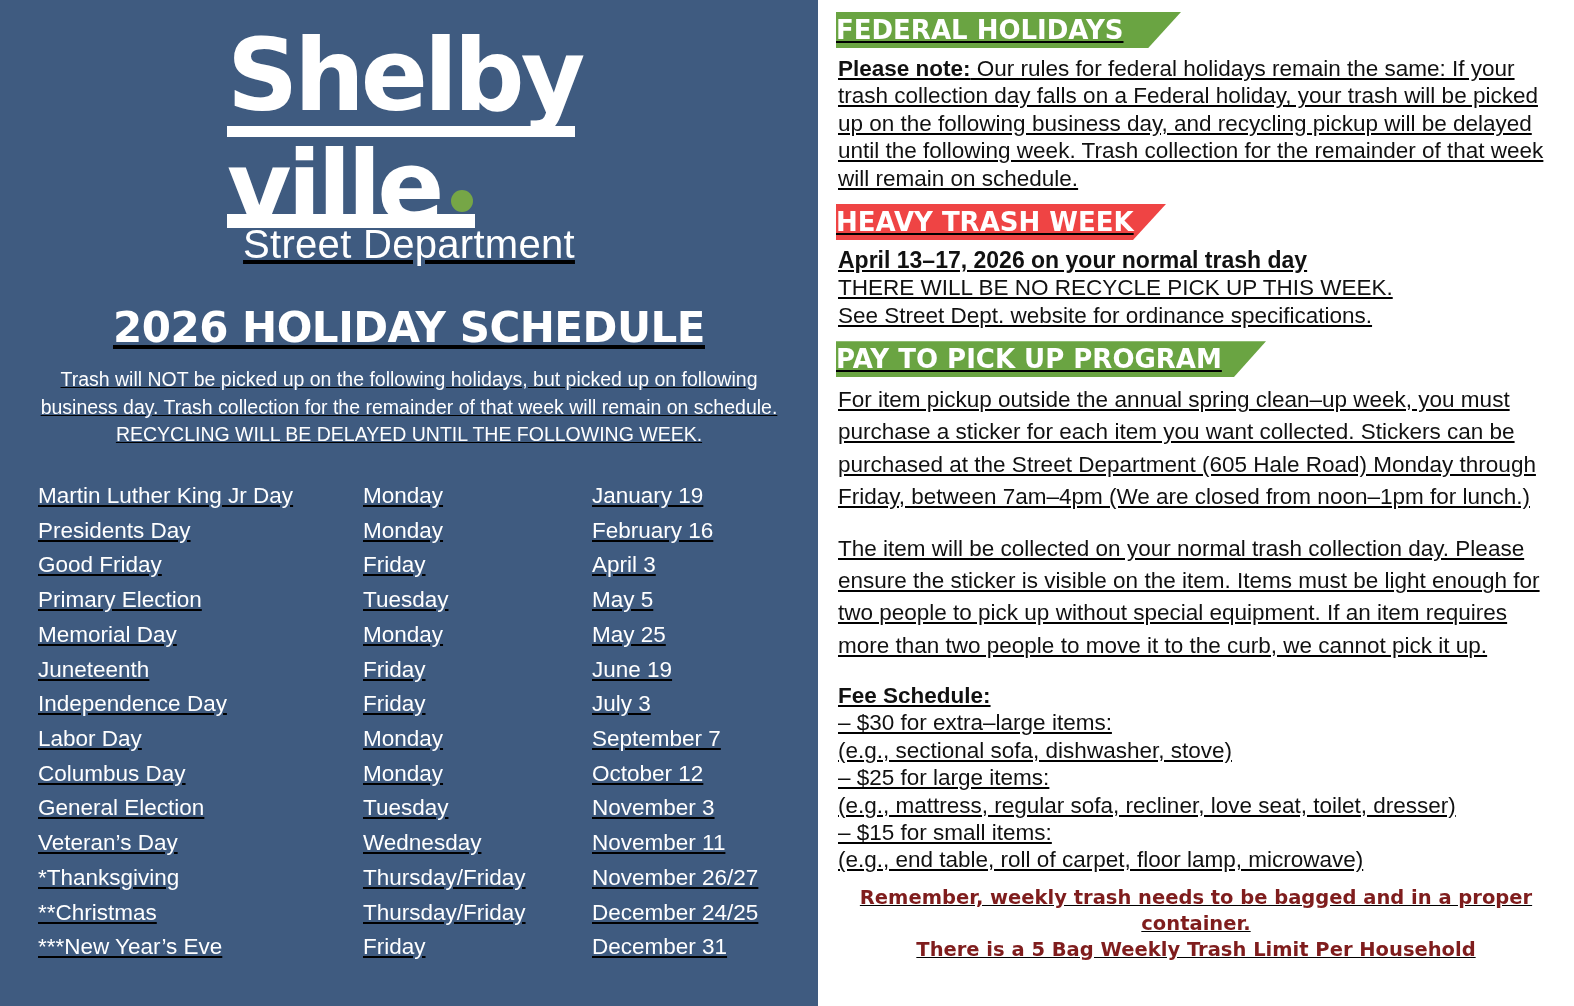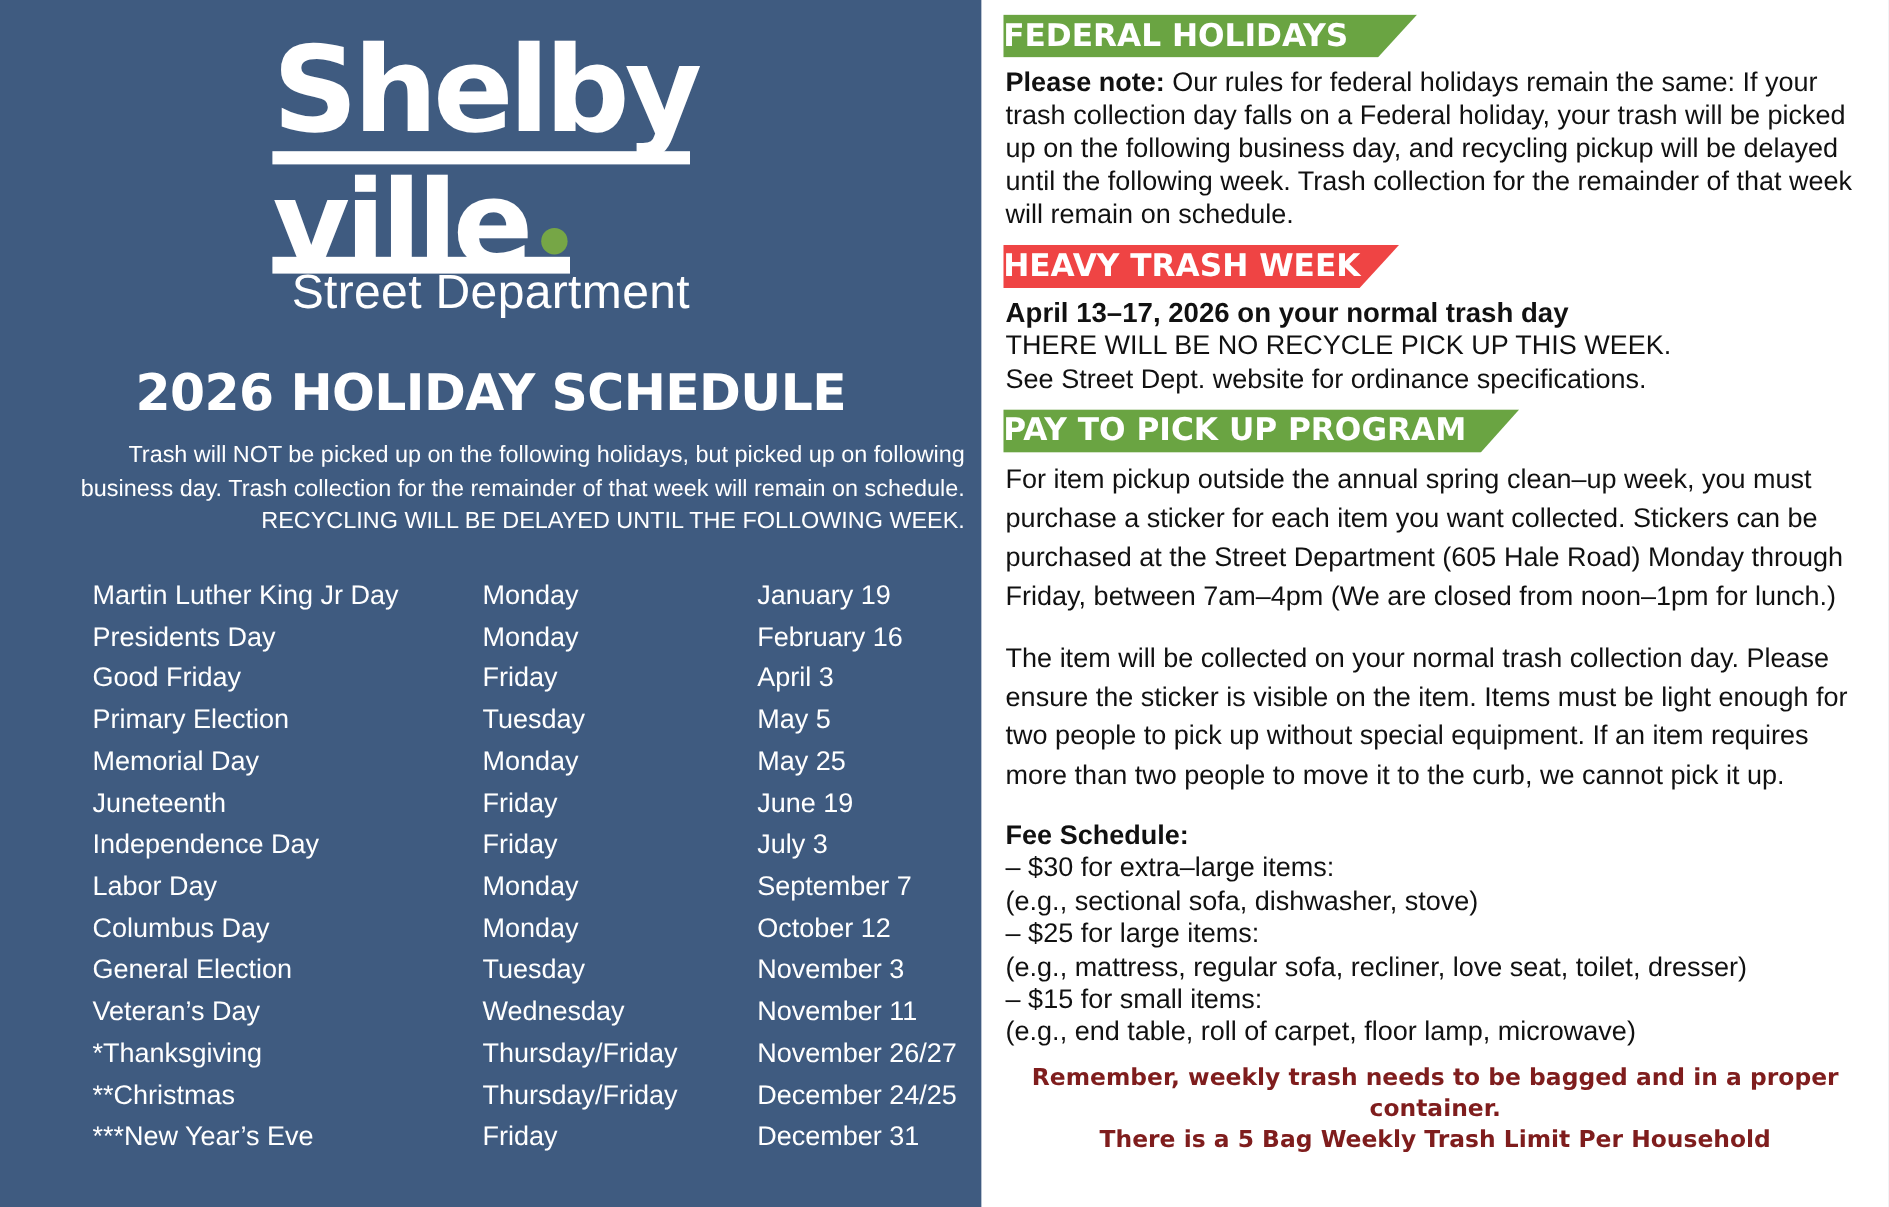--- a/index.html
+++ b/index.html
@@ -6,20 +6,21 @@
   body{
     width:1574px;height:1006px;
     font-family:"Liberation Sans", sans-serif;
     background:#ffffff;
     overflow:hidden;
   }
   .page{
     position:relative;
     width:1574px;height:1006px;
     display:flex;
+    text-decoration:underline;
   }
   
   .left-panel{
     width:818px;
     background:#3f5b80;
     position:relative;
     flex:0 0 818px;
     color:#ffffff;
   }
   .logo-block{
@@ -88,31 +89,30 @@
     text-align:center;
     font-family:"DejaVu Sans", sans-serif;
     font-weight:bold;
     font-size:42px;
     letter-spacing:-0.5px;
     margin-top:36px;
     color:#ffffff;
   }
   .sched-sub{
     margin:14px 14px 0 14px;
-    text-align:right;
+    text-align:center;
     font-size:19.5px;
     line-height:1.42;
     font-weight:300;
     color:#ffffff;
   }
   .holiday-table{
     margin-top:30px;
     padding-left:38px;
     padding-right:10px;
-    margin-left:39px;
   }
   .hrow{
     display:flex;
     font-size:22.5px;
     line-height:34.7px;
     font-weight:300;
     color:#ffffff;
     white-space:nowrap;
   }
   .hcol-name{width:325px;flex:0 0 325px;}

